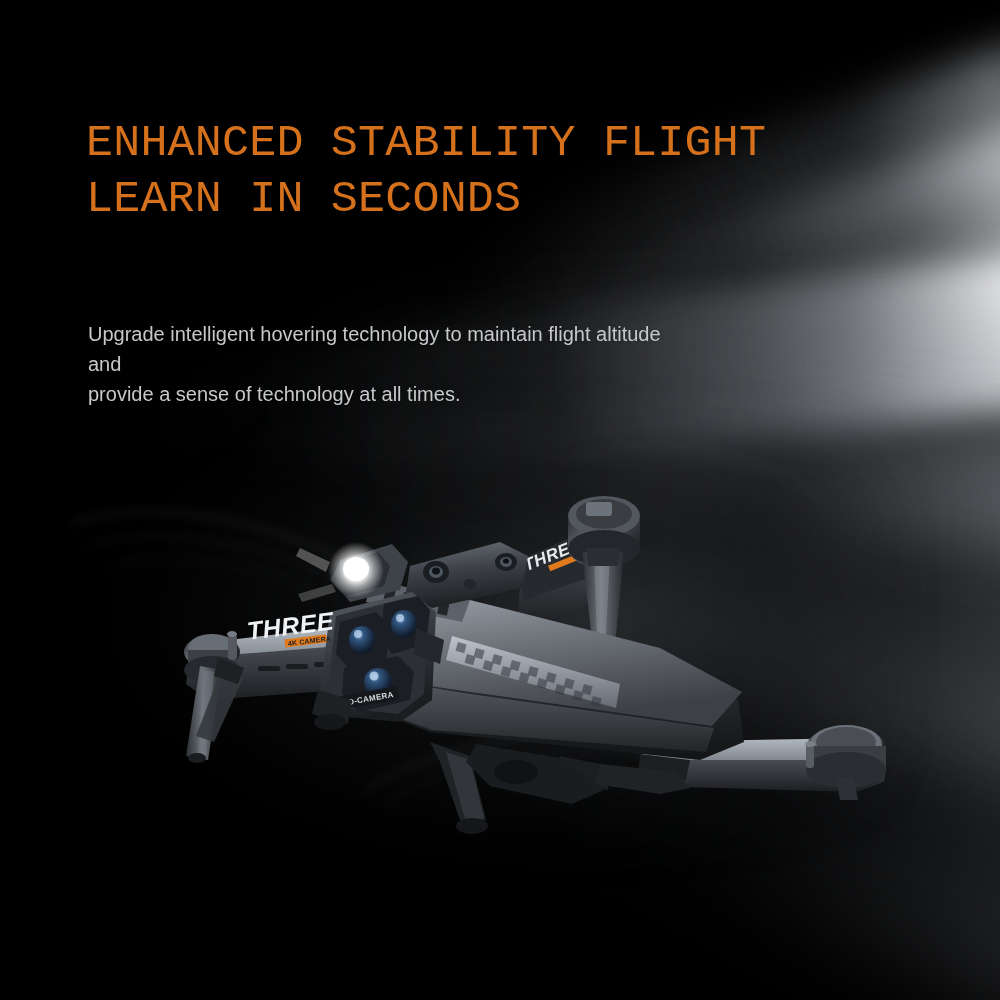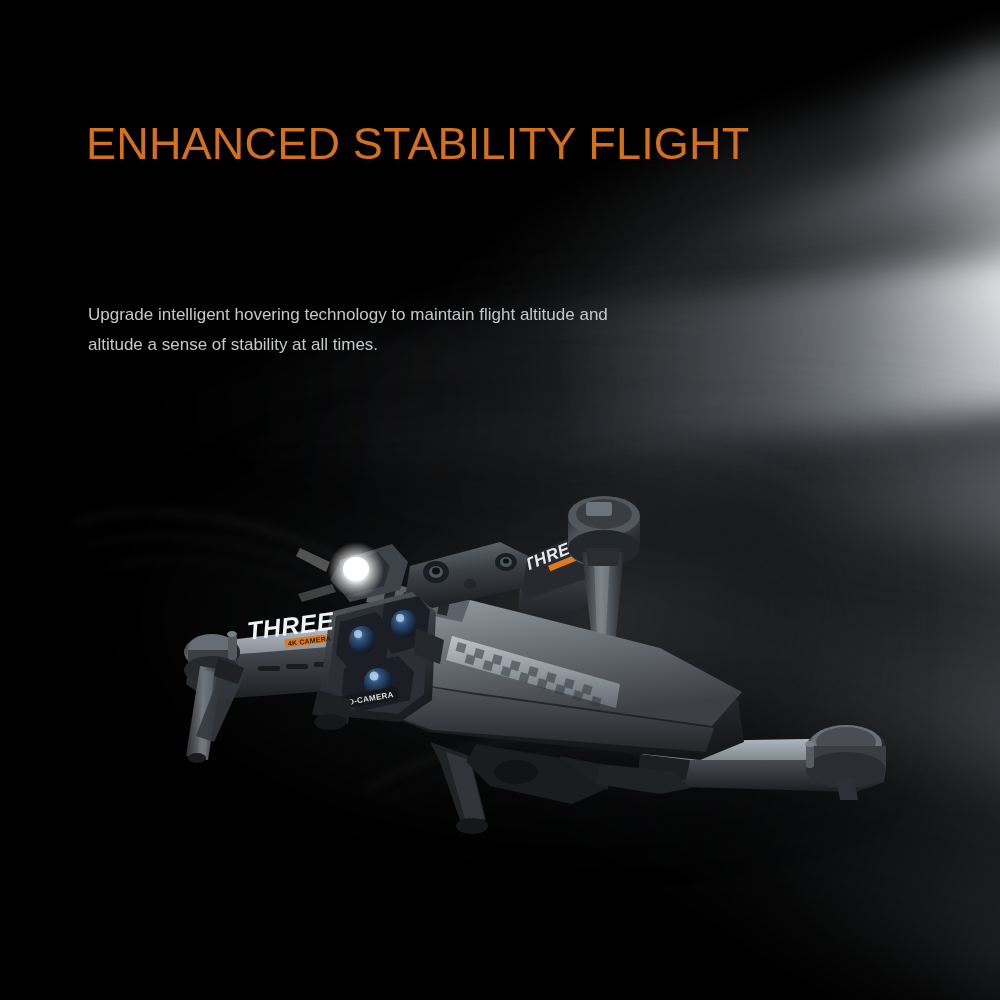--- a/index.html
+++ b/index.html
@@ -152,30 +152,31 @@
     top: 116px;
     width: 760px;
     margin: 0;
     font-size: 45px;
     line-height: 56px;
     letter-spacing: 0.2px;
     font-weight: 400;
     text-transform: uppercase;
     font-stretch: condensed;
     color: #d5711d;
+    font-family: Liberation Mono, monospace;
   }
   .headline .hl-line { display: block; white-space: nowrap; }
 
   .subtitle {
     position: absolute;
     left: 88px;
-    top: 300px;
+    top: 319px;
     width: 600px;
     margin: 0;
-    font-size: 17px;
+    font-size: 20px;
     line-height: 30px;
     font-weight: 400;
     color: #c6c8ca;
   }
   .subtitle .sub-line { display: block; }
 
   
   #drone {
     position: absolute;
     left: 0;
@@ -201,25 +202,26 @@
 
   <div class="wash wash1"></div>
   <div class="wash wash2"></div>
   <div class="wash wash3"></div>
   <div class="wash wash4"></div>
   <div class="wash wash5"></div>
   <div class="wash wash6"></div>
 
   <h1 class="headline">
     <span class="hl-line">ENHANCED STABILITY FLIGHT</span>
+    <span class="hl-line">LEARN IN SECONDS</span>
   </h1>
 
   <p class="subtitle">
     <span class="sub-line">Upgrade intelligent hovering technology to maintain flight altitude and</span>
-    <span class="sub-line">altitude a sense of stability at all times.</span>
+    <span class="sub-line">provide a sense of technology at all times.</span>
   </p>
 
   <svg id="drone" viewBox="0 0 1000 1000">
     <defs>
       <linearGradient id="gBodyTop" x1="0" y1="0" x2="0.4" y2="1">
         <stop offset="0" stop-color="#9ba1a8"></stop>
         <stop offset="0.45" stop-color="#6e737a"></stop>
         <stop offset="1" stop-color="#3d4045"></stop>
       </linearGradient>
       <linearGradient id="gBodySide" x1="0" y1="0" x2="0" y2="1">

